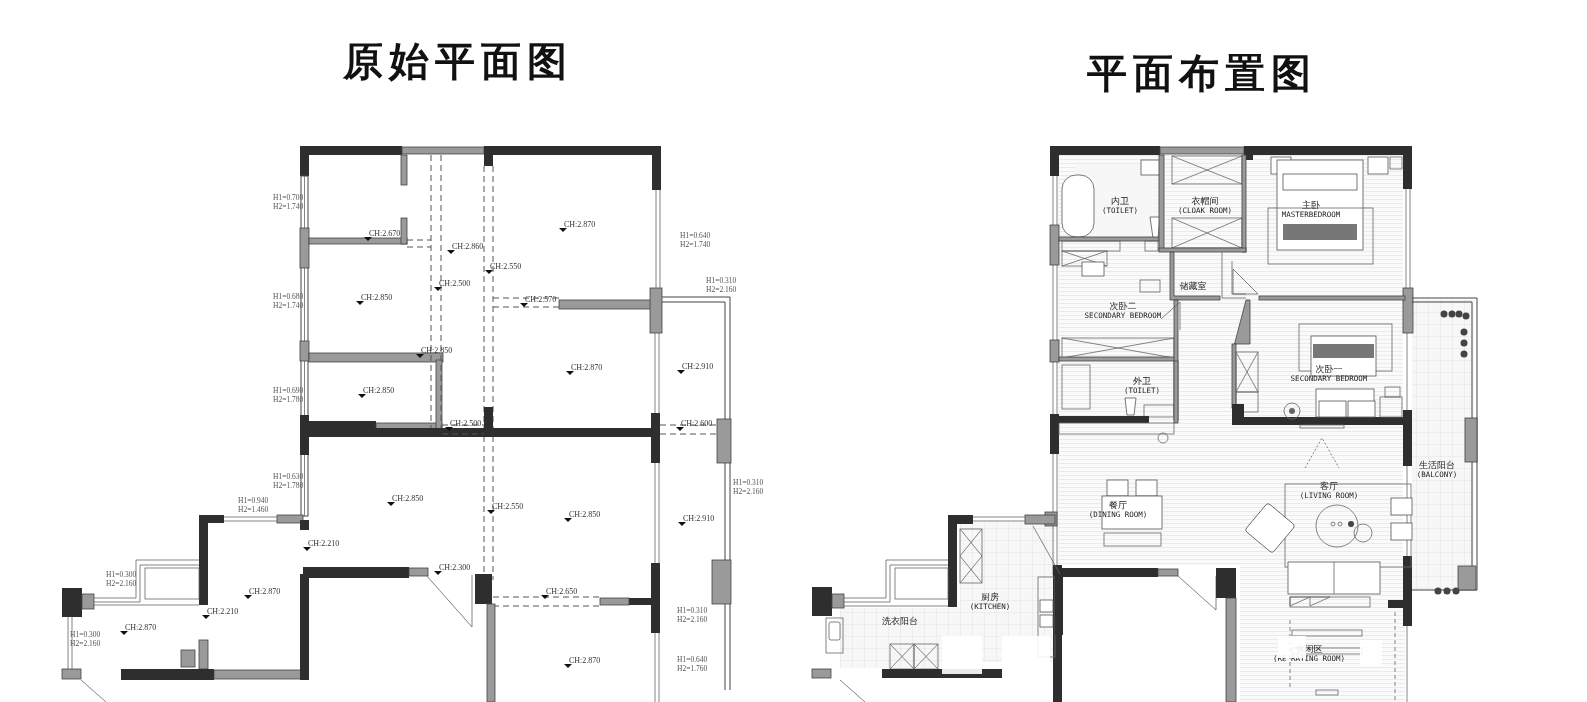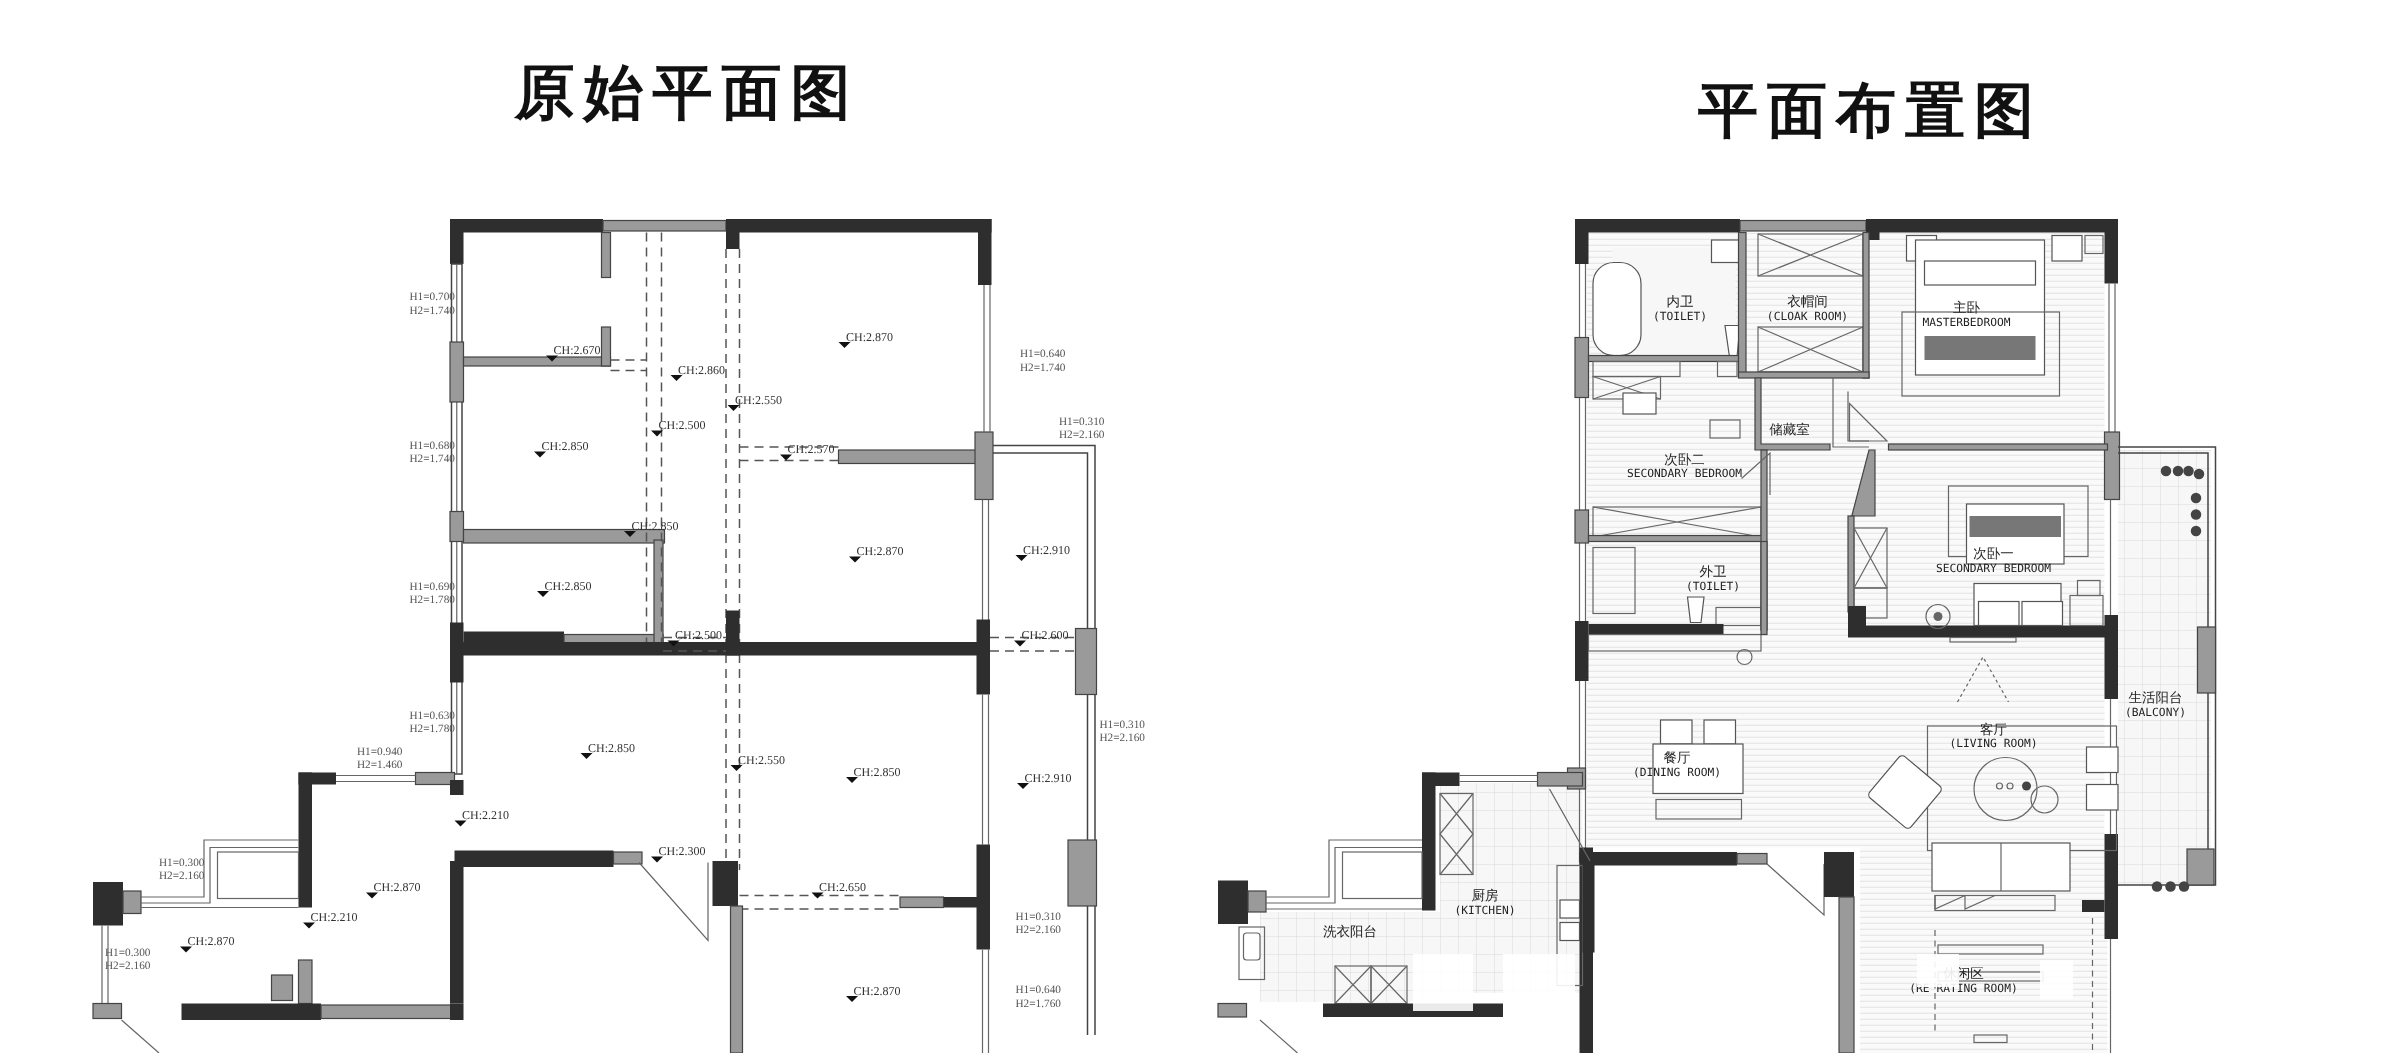--- a/index.html
+++ b/index.html
@@ -1,21 +1,21 @@
 <!DOCTYPE html>
 <html><head>
 <meta charset="utf-8">
 <style>
   html, body { margin:0; padding:0; background:#ffffff; }
   body { width:1587px; height:702px; position:relative; overflow:hidden;
          font-family: "DejaVu Serif", serif; }
   .title { position:absolute; font-family:"DejaVu Serif", serif; font-weight:bold;
            font-size:40px; color:#111; letter-spacing:6px; }
   #title-left { left:343px; top:34px; }
-  #title-right { left:1132px; top:46px;text-align:center; }
+  #title-right { left:1087px; top:46px;text-align:center; }
   svg { position:absolute; left:0; top:0; }
   .wall-d { fill:#2e2e2e; }
   .wall-g { fill:#9a9a9a; stroke:#444; stroke-width:0.8; }
   .line { stroke:#444; stroke-width:1; fill:none; }
   .thin { stroke:#666; stroke-width:0.8; fill:none; }
   .dash { stroke:#555; stroke-width:1; fill:none; stroke-dasharray:6 4; }
   .tag { font-family:"Liberation Serif", serif; font-size:8px; fill:#333; }
   .hlabel { font-family:"Liberation Serif", serif; font-size:7.5px; fill:#555; }
   .room-cn { font-family:"DejaVu Sans", sans-serif; font-size:9px; fill:#222; text-anchor:middle; }
   .room-en { font-family:"DejaVu Sans Mono", monospace; font-size:7.5px; fill:#222; text-anchor:middle; }

